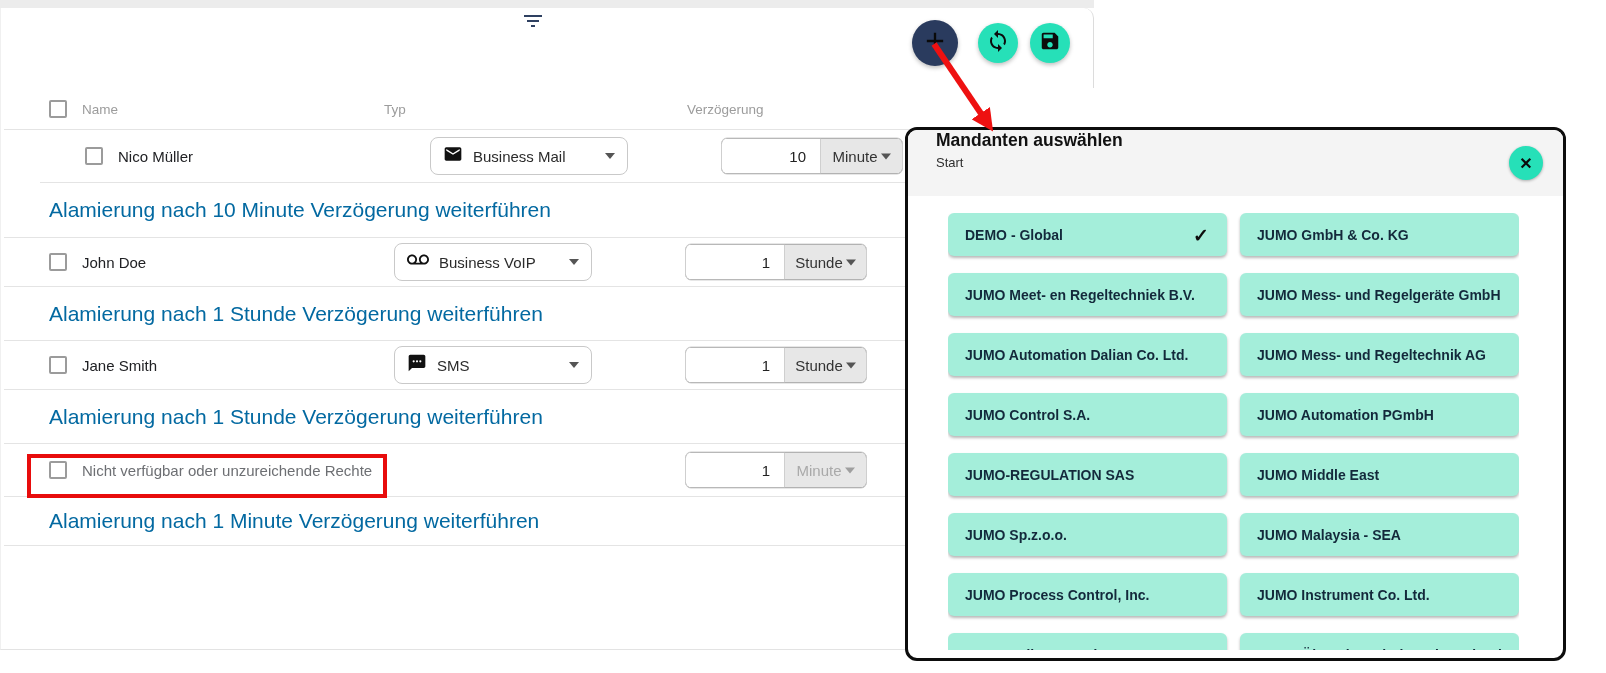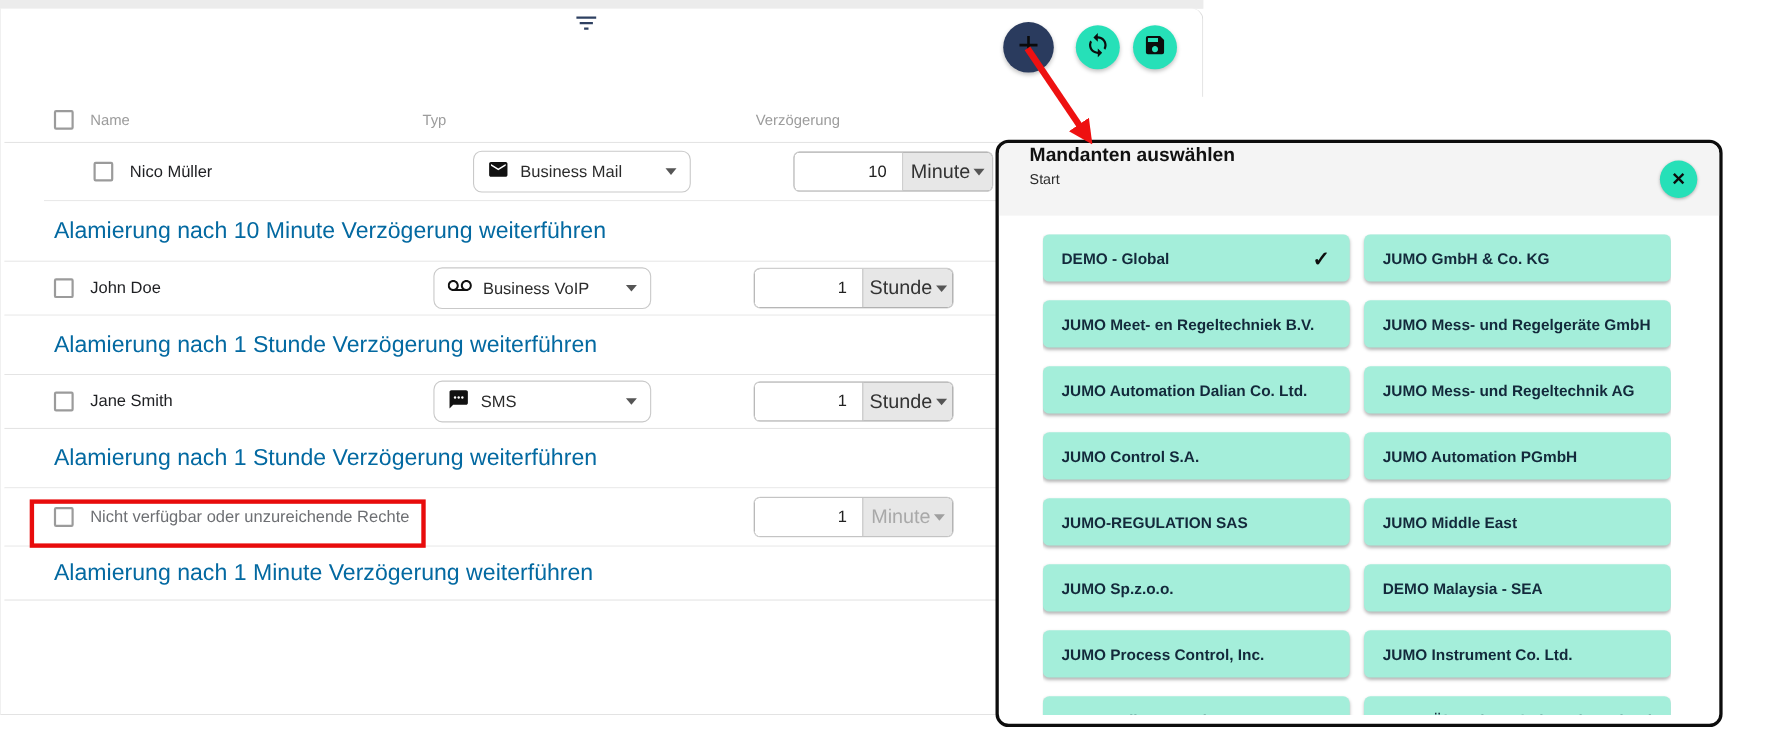--- a/index.html
+++ b/index.html
@@ -44,21 +44,21 @@
                  padding:0 12px; cursor:pointer; }
   .type-select .t-label { font-size:15px; color:#2b2b2b; margin-left:10px; }
   .caret { width:0; height:0; border-left:5px solid transparent; border-right:5px solid transparent; border-top:6px solid #555; }
   .type-select .caret { margin-left:auto; }
 
   .delay-group { position:absolute; left:681px; top:50%; transform:translateY(-50%); width:182px; height:37px;
                  border:1px solid #cfcfcf; border-radius:6px; display:flex; overflow:hidden; background:#737373; }
   .delay-input { width:98px; height:100%; border:none; outline:none; text-align:right; padding-right:14px;
                  font-size:15px; color:#222; font-family:"Liberation Sans", sans-serif; }
   .delay-unit { width:84px; height:100%; background:#e7e7e7; border-left:1px solid #cfcfcf; display:flex;
-                align-items:center; justify-content:center; gap:3px; font-size:18px; color:#333; cursor:pointer; }
+                align-items:center; justify-content:center; gap:3px; font-size:15px; color:#333; cursor:pointer; }
   .delay-unit.disabled { color:#a9a9a9; }
   .delay-unit.disabled .caret { border-top-color:#9f9f9f; }
 
   .red-box { position:absolute; left:27px; top:454px; width:360px; height:44px; border:4px solid #e80c0c; z-index:5; pointer-events:none; }
 
   
   .arrow-overlay { position:absolute; left:0; top:0; width:1606px; height:673px; z-index:30; pointer-events:none; }
 
   
   .dialog { position:absolute; left:905px; top:127px; width:661px; height:534px; background:#fff;
@@ -263,21 +263,21 @@
         <button class="tenant-btn">
             <span>JUMO-REGULATION SAS</span>
           </button>
         <button class="tenant-btn">
             <span>JUMO Middle East</span>
           </button>
         <button class="tenant-btn">
             <span>JUMO Sp.z.o.o.</span>
           </button>
         <button class="tenant-btn">
-            <span>DEMO Malaysia - SEA</span>
+            <span>JUMO Malaysia - SEA</span>
           </button>
         <button class="tenant-btn">
             <span>JUMO Process Control, Inc.</span>
           </button>
         <button class="tenant-btn">
             <span>JUMO Instrument Co. Ltd.</span>
           </button>
         <button class="tenant-btn">
             <span>JUMO India Pvt. Ltd.</span>
           </button>

